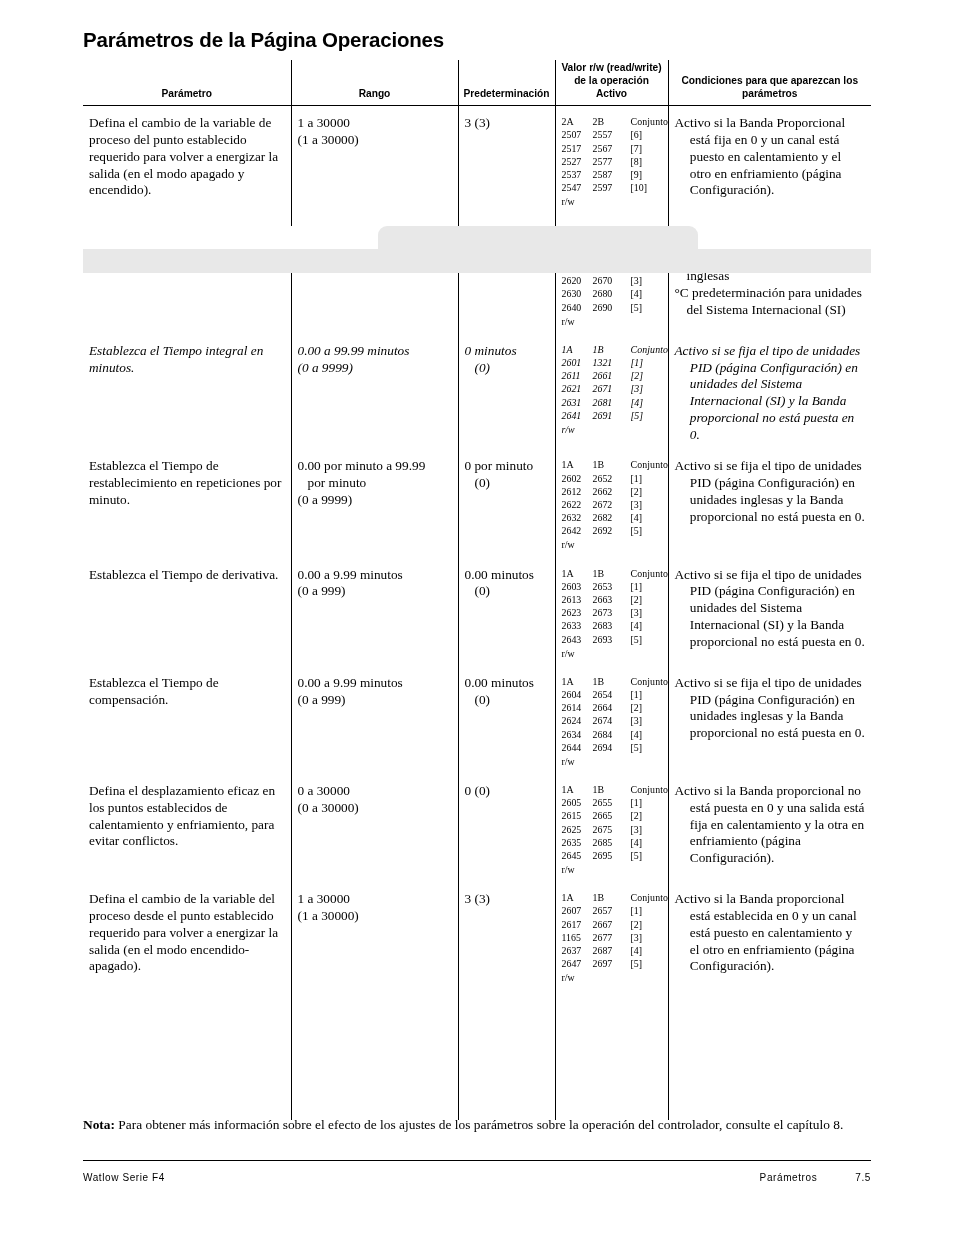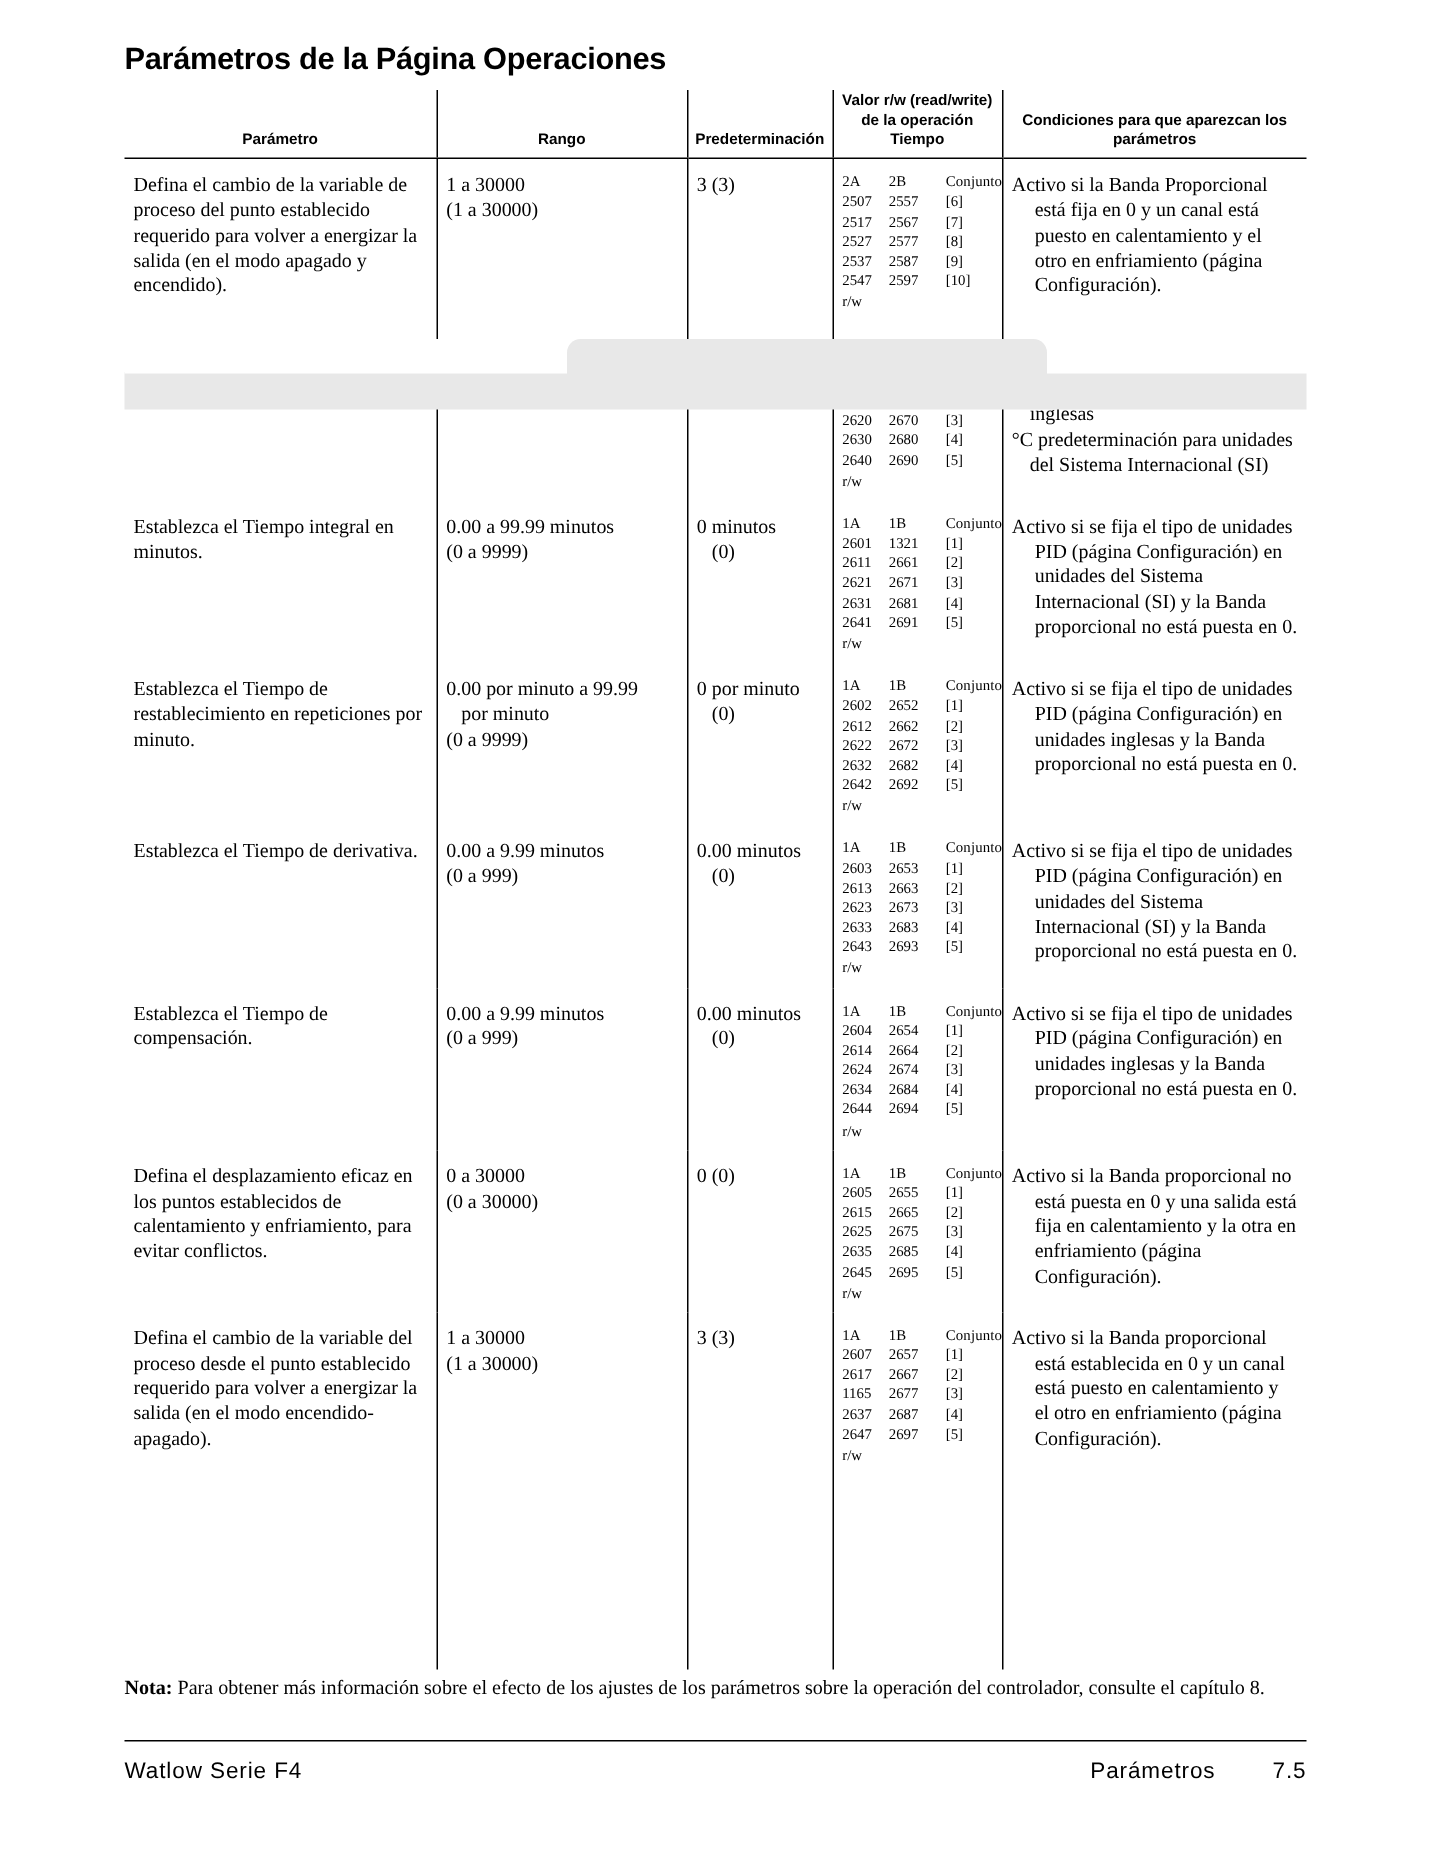--- a/index.html
+++ b/index.html
@@ -119,21 +119,21 @@
     position: absolute;
     left: 83px;
     top: 1160px;
     width: 788px;
     border-top: 0.9px solid #000;
   }
   .footer {
     position: absolute;
     top: 1172px;
     font-family: "Liberation Sans", sans-serif;
-    font-size: 15px;
+    font-size: 10px;
     letter-spacing: 0.6px;
   }
   .footer-left { left: 83px; }
   .footer-right { right: 83px; }
   .footer-right .sec { margin-left: 38px; }
 </style>
 </head>
 <body>
 
 <div class="page">
@@ -148,21 +148,21 @@
         <col class="c4">
         <col class="c5">
     </colgroup>
     <thead>
       <tr class="hdr-row">
         <th>Parámetro</th>
         <th class="vline">Rango</th>
         <th class="vline">Predeterminación</th>
         <th class="vline">
           <div>Valor r/w (read/write)</div>
-          <div>de la operación Tiempo</div>
+          <div>de la operación Activo</div>
         </th>
         <th class="vline">
           <div>Condiciones para que aparezcan los</div>
           <div>parámetros</div>
         </th>
       </tr>
     </thead>
     <tbody>
 
     <tr class="thick-top" style="height: 120px;">
@@ -211,21 +211,21 @@
             </div>
           </td>
           <td class="cell-cond vline">
             <div>Activo: Siempre (canal 1).</div>
             <div>°F predeterminación unidades</div>
             <div style="padding-left: 12px;">inglesas</div>
             <div>°C predeterminación para unidades</div>
             <div style="padding-left: 12px;">del Sistema Internacional (SI)</div>
           </td>
         </tr>
-        <tr style="height: 92px;">
+        <tr style="height: 92px; font-style: italic;">
           <td class="cell-desc">Establezca el Tiempo integral en minutos.</td>
           <td class="cell-range vline">
             <div>0.00 a 99.99 minutos</div>
             <div>(0 a 9999)</div>
           </td>
           <td class="cell-default vline">
             <div>0 minutos</div>
             <div style="padding-left: 10px;">(0)</div>
           </td>
           <td class="cell-modbus vline">

